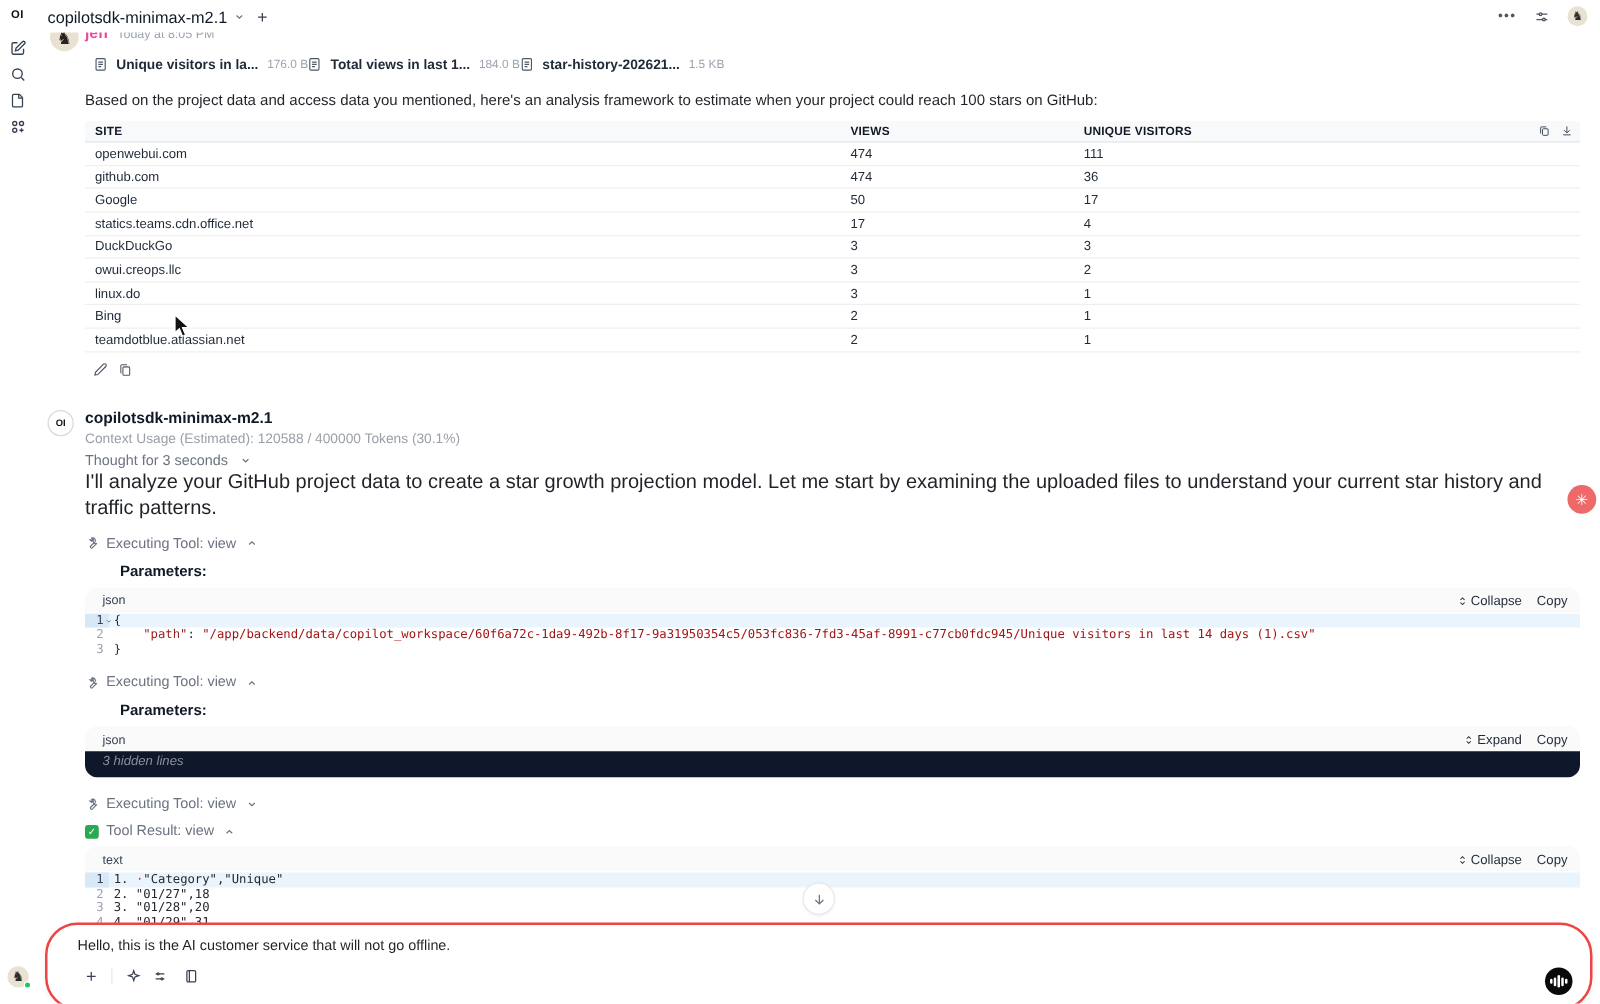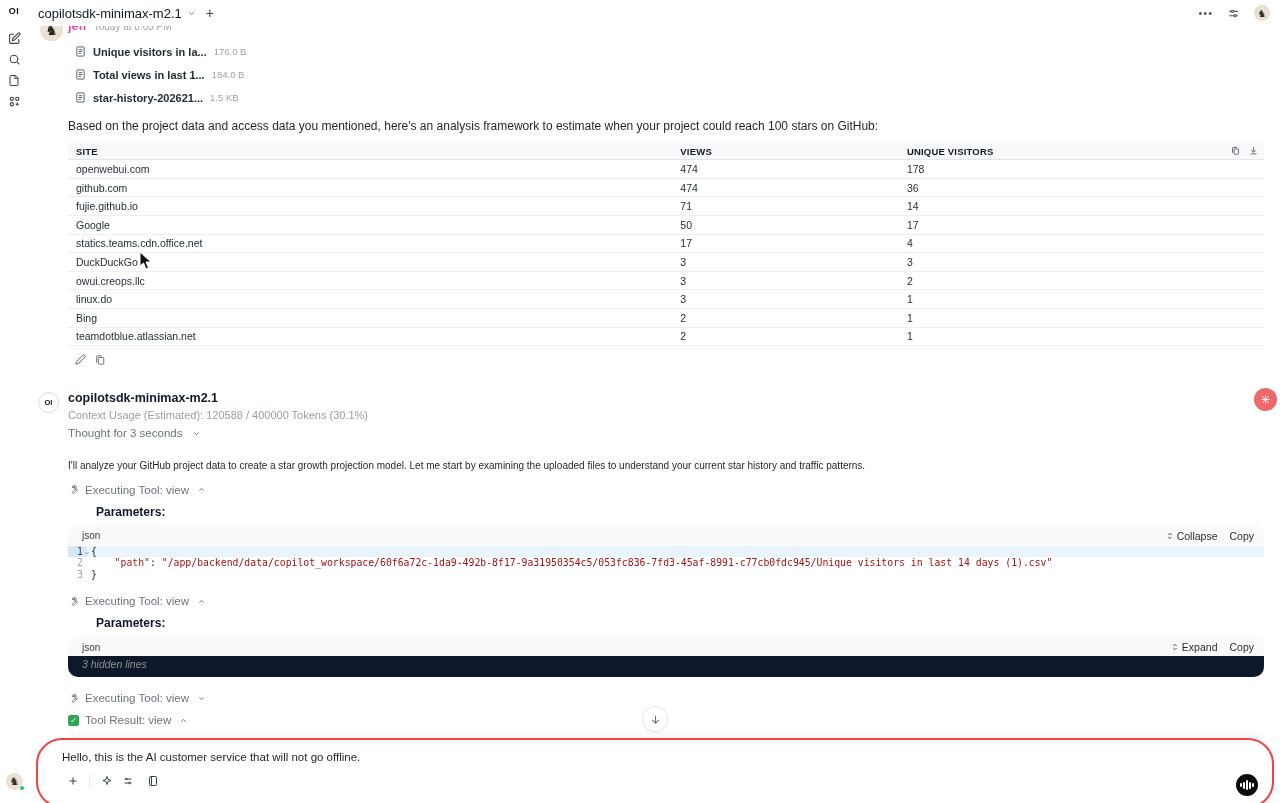--- a/index.html
+++ b/index.html
@@ -26,50 +26,50 @@
   .tb-avatar { width:16px; height:16px; border-radius:50%; background:#e9e2d2; display:flex; align-items:center; justify-content:center; font-size:10px; color:#2b2b2b; }
 
   
   .chat { position:absolute; left:28px; top:16px; right:0; bottom:0; padding:0 16px 0 40px; overflow:hidden; }
 
   .u-msg { position:relative; }
   .u-avatar { position:absolute; left:-28px; top:2px; width:23px; height:23px; border-radius:50%; background:#e9e2d2; display:flex; align-items:center; justify-content:center; font-size:14px; color:#26211a; }
   .u-nameline { display:flex; align-items:baseline; gap:7px; padding-top:3px; }
   .u-name { font-size:12.5px; font-weight:700; color:#ec4899; }
   .u-time { font-size:10px; color:#9ca3af; }
-  .files { margin-top:7px; margin-left:7px; display:flex; flex-direction:column; }
+  .files { margin-top:7px; margin-left:7px; display:flex; flex-direction:row; }
   .file { display:flex; align-items:center; gap:7px; height:23px; cursor:pointer; }
   .file-ico { color:#4b5563; display:flex; }
   .file-name { font-size:11px; font-weight:600; color:#1f2937; }
   .file-size { font-size:9.5px; color:#9ca3af; }
 
   .para { margin-top:9px; font-size:12px; line-height:1.35; color:#1f2328; }
 
   
   .dtable { margin-top:9px; border:0; }
   .thead { display:flex; align-items:center; background:#f8f9fa; border-bottom:1px solid #e3e5e8; height:17px; position:relative; }
   .th { font-size:9.5px; font-weight:700; color:#111827; letter-spacing:.02em; }
   .trow { display:flex; align-items:center; height:18.6px; border-bottom:1px solid #efeff1;justify-content:center; }
   .td { font-size:10.5px; color:#1f2937; }
   .c1 { flex:0 0 51.2%; padding-left:8px; }
   .c2 { flex:0 0 15.6%; }
-  .c3 { flex:1;margin-left:40px; }
+  .c3 { flex:1; }
   .thead-icons { position:absolute; right:6px; top:2px; display:flex; gap:9px; color:#374151; }
   .thead-icons span { cursor:pointer; display:flex; }
 
   .msg-actions { margin-top:8px; display:flex; gap:9px; color:#4b5563; padding-left:7px; }
   .msg-actions span { cursor:pointer; display:flex; }
 
   
   .a-msg { position:relative; margin-top:25px; }
   .a-avatar { position:absolute; left:-30px; top:1px; width:21px; height:21px; border-radius:50%; border:1px solid #d7d9dd; display:flex; align-items:center; justify-content:center; font-size:7.5px; font-weight:700; color:#111; }
   .a-model { font-size:12.5px; font-weight:700; color:#111827; }
   .a-context { margin-top:4px; font-size:11px; color:#9aa0a8; }
   .a-thought { margin-top:6px; font-size:11.5px; color:#6b7280; display:flex; align-items:center; gap:10px; cursor:pointer; }
-  .a-para { margin-top:20px; font-size:10px; line-height:1.35; color:#1f2328; }
+  .a-para { margin-top:0; font-size:16px; line-height:1.35; color:#1f2328; }
 
   .tool-line { margin-top:11px; display:flex; align-items:center; gap:6px; font-size:11.5px; color:#6b7280; cursor:pointer; }
   .tool-line .wrench { display:flex; color:#6b7280; }
   .tool-chev { display:flex; color:#6b7280; margin-left:2px; }
   .check-badge { width:11px; height:11px; border-radius:2.5px; background:#2aa952; color:#fff; font-size:8px; display:flex; align-items:center; justify-content:center; }
   .params { margin-top:9px; font-size:12px; font-weight:700; color:#111827;margin-left:28px; }
 
   
   .codeblock { margin-top:6px; background:#fafafa; border-radius:10px; overflow:hidden; position:relative; }
   .cb-head { display:flex; align-items:center; padding:5px 10px 3px 14px; }
@@ -230,31 +230,26 @@
           <span>
               <svg width="9" height="11" viewBox="0 0 24 24" fill="none" stroke="currentColor" stroke-width="2">
                 <path d="M12 3v12M6 11l6 6 6-6M4 21h16"></path>
               </svg>
             </span>
         </span>
       </div>
       <div class="trow">
           <span class="td c1">openwebui.com</span>
           <span class="td c2">474</span>
-          <span class="td c3">178</span>
+          <span class="td c3">111</span>
         </div>
       <div class="trow">
           <span class="td c1">github.com</span>
           <span class="td c2">474</span>
           <span class="td c3">36</span>
-        </div>
-      <div class="trow">
-          <span class="td c1">fujie.github.io</span>
-          <span class="td c2">71</span>
-          <span class="td c3">14</span>
         </div>
       <div class="trow">
           <span class="td c1">Google</span>
           <span class="td c2">50</span>
           <span class="td c3">17</span>
         </div>
       <div class="trow">
           <span class="td c1">statics.teams.cdn.office.net</span>
           <span class="td c2">17</span>
           <span class="td c3">4</span>

